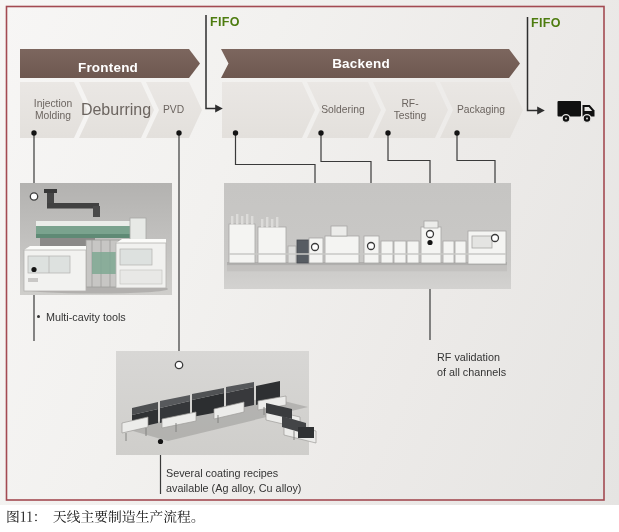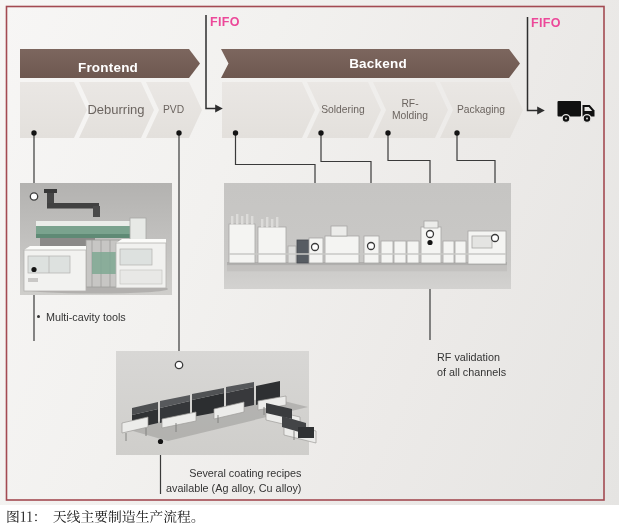--- a/index.html
+++ b/index.html
@@ -4,21 +4,21 @@
 <style>
   html,body{margin:0;padding:0;}
   .stage{position:relative;width:619px;height:532px;overflow:hidden;
     background:#ffffff;font-family:"Liberation Sans",sans-serif;}
   .slide-bg{position:absolute;left:0;top:0;width:619px;height:505px;
     background:linear-gradient(112deg,#f7f6f5 0%,#f2f1ef 35%,#eceae8 68%,#e5e4e2 100%);}
   .gfx{position:absolute;left:0;top:0;}
   .lbl{position:absolute;color:#6c6560;white-space:pre-line;text-align:center;
     display:flex;align-items:center;justify-content:center;line-height:1.13;}
   .banner-lbl{color:#ffffff;font-weight:bold;font-size:13.5px;letter-spacing:.2px;}
-  .fifo{position:absolute;color:#ec4899;font-weight:bold;font-size:12.5px;letter-spacing:.3px;}
+  .fifo{position:absolute;color:#4d7c0f;font-weight:bold;font-size:12.5px;letter-spacing:.3px;}
   .note{position:absolute;color:#343434;font-size:10.8px;line-height:1.38;white-space:pre-line;}
   .bullets{position:absolute;color:#343434;font-size:10.8px;}
   .bullet-row{display:flex;align-items:center;height:15px;}
   .bullet-dot{width:3.4px;height:3.4px;border-radius:50%;background:#343434;
     margin-right:5.5px;flex:0 0 auto;}
   .caption-text{position:absolute;left:6px;top:508px;width:320px;
     font-family:"DejaVu Serif","Liberation Serif",serif;font-size:13.8px;
     color:transparent;user-select:text;white-space:nowrap;text-align:right;}
 </style>
 </head>
@@ -234,41 +234,43 @@
       <circle cx="566" cy="118.5" r="3.9" stroke="#e7e6e4" stroke-width="1.3"></circle>
       <circle cx="587" cy="118.5" r="3.9" stroke="#e7e6e4" stroke-width="1.3"></circle>
       <circle cx="566" cy="118.5" r="0.9" fill="#e7e6e4"></circle>
       <circle cx="587" cy="118.5" r="0.9" fill="#e7e6e4"></circle>
     </g>
 
     <path d="M11.8 517.3 11.7 517.6C12.8 517.9 13.7 518.4 14.1 518.8C15.0 519.0 15.2 517.3 11.8 517.3ZM10.3 519.1 10.3 519.3C12.4 519.8 14.2 520.6 15.0 521.2C16.1 521.5 16.3 519.4 10.3 519.1ZM17.3 511.4V521.5H8.4V511.4ZM8.4 522.5V521.9H17.3V522.8H17.5C17.8 522.8 18.2 522.5 18.3 522.4V511.6C18.5 511.6 18.8 511.5 18.9 511.4L17.7 510.5L17.2 511.0H8.5L7.5 510.6V522.9H7.7C8.1 522.9 8.4 522.6 8.4 522.5ZM12.5 512.1 11.2 511.6C10.9 512.9 10.0 514.5 9.0 515.7L9.2 515.8C9.9 515.3 10.5 514.7 11.0 514.0C11.3 514.7 11.8 515.3 12.4 515.8C11.4 516.6 10.1 517.3 8.8 517.8L8.9 518.0C10.5 517.6 11.8 517.0 13.0 516.2C13.9 516.9 15.0 517.4 16.3 517.8C16.4 517.4 16.7 517.1 17.0 517.0L17.1 516.9C15.8 516.6 14.6 516.3 13.6 515.7C14.4 515.1 15.1 514.3 15.6 513.5C16.0 513.5 16.1 513.5 16.2 513.4L15.3 512.5L14.7 513.0H11.6C11.8 512.8 11.9 512.5 12.0 512.2C12.3 512.3 12.4 512.2 12.5 512.1ZM11.1 513.7 11.4 513.4H14.6C14.2 514.1 13.6 514.8 12.9 515.4C12.2 514.9 11.6 514.4 11.1 513.7Z M20.8 521.8 25.7 521.8V521.4L23.9 521.2L23.9 518.6V513.9L23.9 511.8L23.7 511.6L20.8 512.4V512.8L22.8 512.5V518.6L22.7 521.2L20.8 521.4Z M27.3 521.8 32.2 521.8V521.4L30.4 521.2L30.4 518.6V513.9L30.4 511.8L30.2 511.6L27.3 512.4V512.8L29.3 512.5V518.6L29.2 521.2L27.3 521.4Z M36.0 521.3C36.5 521.3 36.9 520.9 36.9 520.5C36.9 520.0 36.5 519.7 36.0 519.7C35.5 519.7 35.1 520.0 35.1 520.5C35.1 520.9 35.5 521.3 36.0 521.3ZM36.0 515.8C36.5 515.8 36.9 515.4 36.9 515.0C36.9 514.5 36.5 514.1 36.0 514.1C35.5 514.1 35.1 514.5 35.1 515.0C35.1 515.4 35.5 515.8 36.0 515.8Z M64.7 514.6 64.0 515.5H59.9C60.0 514.4 60.0 513.2 60.1 511.9H64.8C65.0 511.9 65.1 511.9 65.2 511.7C64.7 511.3 63.9 510.7 63.9 510.7L63.2 511.5H54.5L54.6 511.9H59.0C59.0 513.2 59.0 514.4 58.9 515.5H53.6L53.8 515.9H58.8C58.5 518.7 57.3 520.9 53.3 522.7L53.4 522.9C58.0 521.2 59.4 518.9 59.8 515.9C60.3 518.3 61.4 521.1 65.2 522.9C65.3 522.4 65.6 522.2 66.1 522.2L66.2 522.0C62.1 520.5 60.6 518.1 60.1 515.9H65.6C65.8 515.9 66.0 515.8 66.0 515.7C65.5 515.2 64.7 514.6 64.7 514.6Z M67.2 520.8 67.8 522.0C67.9 522.0 68.0 521.8 68.1 521.7C70.0 520.9 71.4 520.2 72.5 519.6L72.4 519.4C70.3 520.0 68.2 520.6 67.2 520.8ZM75.8 510.6 75.7 510.7C76.2 511.1 77.0 511.9 77.2 512.5C78.2 513.1 78.8 511.1 75.8 510.6ZM71.0 510.9 69.7 510.3C69.3 511.4 68.2 513.5 67.4 514.4C67.3 514.5 67.0 514.5 67.0 514.5L67.5 515.8C67.6 515.7 67.7 515.6 67.8 515.5C68.5 515.3 69.2 515.1 69.8 515.0C69.0 516.0 68.2 517.1 67.5 517.7C67.4 517.8 67.1 517.9 67.1 517.9L67.6 519.1C67.7 519.1 67.8 519.0 67.9 518.8C69.5 518.4 71.0 517.9 71.9 517.6L71.8 517.4C70.4 517.6 69.0 517.8 68.0 517.9C69.5 516.6 71.1 514.8 71.9 513.5C72.2 513.6 72.4 513.5 72.4 513.4L71.2 512.6C70.9 513.1 70.6 513.8 70.1 514.5L67.8 514.6C68.8 513.6 69.9 512.2 70.5 511.1C70.8 511.2 70.9 511.1 71.0 510.9ZM75.5 510.4 74.1 510.2C74.1 511.5 74.1 512.7 74.2 513.9L72.2 514.1L72.4 514.5L74.2 514.3C74.3 515.1 74.5 515.9 74.6 516.6L71.9 517.0L72.1 517.4L74.7 517.0C74.9 517.9 75.2 518.8 75.6 519.5C74.2 520.8 72.6 521.7 70.9 522.4L71.0 522.7C72.9 522.1 74.5 521.3 76.0 520.2C76.6 521.1 77.3 521.8 78.2 522.3C78.8 522.8 79.7 523.1 80.0 522.7C80.1 522.5 80.1 522.3 79.6 521.8L79.9 519.8L79.7 519.7C79.5 520.3 79.2 521.0 79.1 521.3C79.0 521.6 78.9 521.6 78.6 521.4C77.8 521.0 77.2 520.4 76.7 519.6C77.4 519.0 78.0 518.4 78.6 517.6C78.9 517.7 79.0 517.6 79.2 517.5L77.8 516.8C77.4 517.5 76.9 518.2 76.3 518.8C76.0 518.2 75.8 517.6 75.6 516.9L79.6 516.3C79.8 516.3 79.9 516.2 80.0 516.0C79.4 515.7 78.6 515.2 78.6 515.2L78.1 516.1L75.5 516.5C75.3 515.8 75.2 515.0 75.2 514.2L79.1 513.7C79.2 513.7 79.4 513.6 79.4 513.4C78.9 513.0 78.1 512.6 78.1 512.6L77.5 513.5L75.1 513.8C75.0 512.8 75.0 511.8 75.0 510.8C75.4 510.7 75.5 510.6 75.5 510.4Z M85.3 510.2 85.1 510.4C86.1 510.9 87.3 512.0 87.7 512.8C88.9 513.4 89.3 511.0 85.3 510.2ZM81.0 521.9 81.1 522.3H93.3C93.5 522.3 93.6 522.2 93.7 522.1C93.2 521.6 92.3 521.0 92.3 521.0L91.6 521.9H87.8V517.8H92.0C92.3 517.8 92.4 517.7 92.4 517.6C91.9 517.1 91.1 516.6 91.1 516.6L90.5 517.4H87.8V513.9H92.7C92.8 513.9 93.0 513.8 93.0 513.6C92.5 513.2 91.7 512.6 91.7 512.6L91.0 513.5H81.9L82.0 513.9H86.8V517.4H82.5L82.6 517.8H86.8V521.9Z M106.2 516.9 105.5 517.7H100.4L101.1 516.8C101.5 516.8 101.6 516.7 101.7 516.6L100.3 516.1C100.1 516.5 99.7 517.1 99.3 517.7H94.8L94.9 518.1H99.0C98.4 518.8 97.8 519.6 97.4 520.0C98.6 520.3 99.7 520.6 100.8 520.9C99.4 521.8 97.4 522.3 94.8 522.7L94.8 522.9C98.0 522.7 100.2 522.1 101.7 521.2C103.3 521.6 104.6 522.2 105.5 522.7C106.6 523.2 107.6 521.8 102.5 520.6C103.2 520.0 103.8 519.1 104.2 518.1H107.0C107.2 518.1 107.4 518.0 107.4 517.9C106.9 517.5 106.2 516.9 106.2 516.9ZM98.6 519.9C99.1 519.4 99.6 518.7 100.1 518.1H103.1C102.7 519.0 102.2 519.8 101.4 520.4C100.6 520.2 99.7 520.0 98.6 519.9ZM105.0 513.4V515.5H103.0V513.4ZM106.1 510.3 105.4 511.1H94.9L95.0 511.6H99.2V513.0H97.2L96.2 512.5V516.7H96.4C96.7 516.7 97.1 516.5 97.1 516.4V515.9H105.0V516.6H105.2C105.5 516.6 105.9 516.4 105.9 516.3V513.5C106.2 513.5 106.4 513.4 106.5 513.3L105.4 512.4L104.9 513.0H103.0V511.6H107.0C107.2 511.6 107.3 511.5 107.3 511.3C106.9 510.9 106.1 510.3 106.1 510.3ZM97.1 515.5V513.4H99.2V515.5ZM102.1 513.4V515.5H100.0V513.4ZM102.1 513.0H100.0V511.6H102.1Z M117.2 511.4V520.1H117.4C117.7 520.1 118.1 519.9 118.1 519.8V511.9C118.4 511.9 118.5 511.8 118.6 511.6ZM119.7 510.5V521.5C119.7 521.7 119.6 521.8 119.4 521.8C119.1 521.8 117.8 521.7 117.8 521.7V521.9C118.4 522.0 118.7 522.1 118.9 522.2C119.1 522.4 119.2 522.6 119.2 522.9C120.4 522.8 120.6 522.3 120.6 521.6V511.0C120.9 511.0 121.0 510.8 121.1 510.6ZM109.3 516.9V522.0H109.4C109.8 522.0 110.2 521.8 110.2 521.7V517.3H112.0V522.9H112.2C112.5 522.9 112.9 522.7 112.9 522.5V517.3H114.8V520.6C114.8 520.7 114.8 520.8 114.6 520.8C114.4 520.8 113.7 520.7 113.7 520.7V520.9C114.0 521.0 114.3 521.1 114.4 521.2C114.5 521.4 114.6 521.6 114.6 521.9C115.6 521.8 115.7 521.4 115.7 520.7V517.5C116.0 517.4 116.2 517.3 116.3 517.2L115.1 516.4L114.7 516.9H112.9V515.2H116.3C116.5 515.2 116.7 515.2 116.7 515.0C116.2 514.6 115.5 514.0 115.5 514.0L114.9 514.8H112.9V513.0H115.9C116.0 513.0 116.2 512.9 116.2 512.7C115.8 512.3 115.1 511.8 115.1 511.8L114.4 512.6H112.9V510.8C113.3 510.8 113.4 510.6 113.4 510.4L112.0 510.3V512.6H110.4C110.6 512.2 110.8 511.8 111.0 511.4C111.2 511.4 111.4 511.3 111.4 511.1L110.1 510.7C109.8 512.1 109.3 513.4 108.7 514.3L109.0 514.5C109.4 514.1 109.8 513.5 110.2 513.0H112.0V514.8H108.4L108.6 515.2H112.0V516.9H110.2L109.3 516.5Z M123.1 510.6 123.0 510.7C123.6 511.5 124.4 512.8 124.5 513.8C125.5 514.7 126.4 512.3 123.1 510.6ZM124.4 520.4C123.9 520.7 123.0 521.4 122.4 521.8L123.1 522.8C123.2 522.7 123.3 522.6 123.2 522.5C123.6 522.0 124.3 521.2 124.6 520.8C124.8 520.7 124.9 520.6 125.1 520.8C126.3 522.2 127.5 522.5 130.2 522.5C131.7 522.5 133.0 522.5 134.3 522.5C134.4 522.2 134.6 521.9 135.0 521.8V521.6C133.4 521.7 132.1 521.7 130.5 521.7C127.9 521.7 126.4 521.5 125.3 520.4V516.1C125.6 516.0 125.8 515.9 125.9 515.8L124.8 514.8L124.2 515.5H122.4L122.5 515.9H124.4ZM129.1 510.8 127.7 510.4C127.5 512.0 126.9 513.5 126.3 514.5L126.5 514.6C127.0 514.2 127.5 513.5 127.9 512.8H130.0V514.9H126.0L126.1 515.3H134.8C134.9 515.3 135.1 515.3 135.1 515.1C134.7 514.7 133.9 514.1 133.9 514.1L133.3 514.9H130.9V512.8H134.3C134.5 512.8 134.6 512.7 134.6 512.6C134.2 512.2 133.4 511.6 133.4 511.6L132.8 512.4H130.9V510.8C131.3 510.7 131.4 510.6 131.4 510.4L130.0 510.2V512.4H128.1C128.3 512.0 128.5 511.6 128.6 511.1C128.9 511.1 129.1 511.0 129.1 510.8ZM128.3 520.7V520.0H132.8V520.9H132.9C133.2 520.9 133.7 520.7 133.7 520.6V517.2C133.9 517.1 134.1 517.1 134.2 517.0L133.1 516.1L132.7 516.7H128.3L127.4 516.2V520.9H127.5C127.9 520.9 128.3 520.7 128.3 520.7ZM132.8 517.1V519.6H128.3V517.1Z M139.2 510.7C138.5 513.2 137.3 515.6 136.1 517.0L136.3 517.2C137.2 516.4 138.1 515.3 138.9 514.0H142.0V517.5H137.7L137.8 517.9H142.0V521.9H136.2L136.3 522.3H148.5C148.7 522.3 148.8 522.2 148.9 522.1C148.4 521.6 147.5 521.0 147.5 521.0L146.8 521.9H142.9V517.9H147.2C147.4 517.9 147.5 517.8 147.6 517.7C147.1 517.2 146.3 516.6 146.3 516.6L145.5 517.5H142.9V514.0H147.7C147.9 514.0 148.0 513.9 148.0 513.8C147.5 513.3 146.8 512.7 146.8 512.7L146.0 513.6H142.9V510.8C143.3 510.7 143.4 510.6 143.4 510.4L142.0 510.3V513.6H139.1C139.5 512.9 139.8 512.2 140.1 511.4C140.4 511.5 140.6 511.3 140.6 511.2Z M153.7 512.7 153.5 512.8C153.9 513.4 154.4 514.5 154.5 515.2C155.3 516.0 156.3 514.1 153.7 512.7ZM161.4 511.3 160.7 512.1H150.1L150.3 512.6H162.2C162.4 512.6 162.6 512.5 162.6 512.3C162.1 511.9 161.4 511.3 161.4 511.3ZM155.3 510.1 155.1 510.2C155.6 510.6 156.2 511.3 156.3 511.9C157.2 512.5 157.9 510.6 155.3 510.1ZM159.9 513.1 158.5 512.8C158.2 513.6 157.8 514.8 157.4 515.7H152.7L151.6 515.2V517.3C151.6 519.1 151.4 521.1 149.9 522.8L150.1 522.9C152.3 521.3 152.5 518.9 152.5 517.3V516.1H161.8C162.0 516.1 162.2 516.0 162.2 515.9C161.7 515.4 161.0 514.9 161.0 514.9L160.3 515.7H157.8C158.4 514.9 159.0 514.1 159.4 513.4C159.7 513.4 159.8 513.3 159.9 513.1Z M164.6 519.0C164.4 519.0 164.0 519.0 164.0 519.0V519.3C164.3 519.3 164.5 519.4 164.7 519.5C165.0 519.7 165.0 520.8 164.9 522.2C164.9 522.6 165.0 522.9 165.3 522.9C165.8 522.9 166.0 522.5 166.1 521.9C166.1 520.8 165.7 520.2 165.7 519.6C165.7 519.2 165.8 518.8 165.9 518.4C166.1 517.8 167.2 514.8 167.8 513.2L167.6 513.1C165.2 518.3 165.2 518.3 165.0 518.7C164.8 519.0 164.8 519.0 164.6 519.0ZM163.9 513.5 163.8 513.6C164.4 514.0 165.1 514.7 165.3 515.3C166.3 515.8 166.8 513.8 163.9 513.5ZM165.0 510.4 164.8 510.5C165.4 511.0 166.2 511.7 166.4 512.4C167.4 513.0 168.0 510.9 165.0 510.4ZM170.6 510.1 170.4 510.2C170.9 510.6 171.4 511.4 171.5 512.0C172.3 512.7 173.1 510.8 170.6 510.1ZM174.8 516.6 173.5 516.5V521.8C173.5 522.4 173.6 522.6 174.4 522.6H175.0C176.2 522.6 176.6 522.5 176.6 522.1C176.6 522.0 176.5 521.9 176.2 521.8L176.2 519.9H176.0C175.9 520.6 175.8 521.5 175.7 521.7C175.6 521.8 175.6 521.8 175.5 521.8C175.4 521.9 175.3 521.9 175.0 521.9H174.6C174.4 521.9 174.3 521.8 174.3 521.6V516.9C174.6 516.9 174.7 516.8 174.8 516.6ZM170.0 516.6 168.6 516.5V518.2C168.6 519.7 168.3 521.6 166.4 522.8L166.5 522.9C169.1 521.8 169.5 519.8 169.5 518.2V517.0C169.8 516.9 169.9 516.8 170.0 516.6ZM172.4 516.6 171.0 516.5V522.6H171.2C171.5 522.6 171.9 522.4 171.9 522.3V517.0C172.2 516.9 172.3 516.8 172.4 516.6ZM175.3 511.4 174.6 512.2H167.4L167.5 512.7H170.8C170.2 513.4 169.0 514.6 168.1 515.1C168.0 515.1 167.8 515.2 167.8 515.2L168.2 516.3C168.3 516.2 168.4 516.2 168.4 516.1C170.8 515.7 172.9 515.3 174.3 515.1C174.6 515.5 174.8 515.9 174.9 516.3C175.9 517.0 176.5 514.7 173.1 513.5L173.0 513.7C173.3 514.0 173.7 514.4 174.1 514.8C172.0 515.0 170.1 515.1 168.8 515.2C169.9 514.7 171.0 513.9 171.7 513.3C172.0 513.4 172.2 513.3 172.2 513.1L171.3 512.7H176.1C176.3 512.7 176.4 512.6 176.4 512.4C176.0 512.0 175.3 511.4 175.3 511.4Z M181.8 522.0 181.9 522.4H190.1C190.3 522.4 190.4 522.3 190.5 522.2C190.0 521.7 189.3 521.2 189.3 521.2L188.7 522.0H186.6V519.6H189.5C189.7 519.6 189.8 519.5 189.9 519.4C189.4 518.9 188.7 518.4 188.7 518.4L188.1 519.2H186.6V517.0H189.7C189.9 517.0 190.0 517.0 190.1 516.8C189.6 516.4 188.9 515.8 188.9 515.8L188.3 516.6H182.6L182.7 517.0H185.7V519.2H182.7L182.8 519.6H185.7V522.0ZM183.2 511.2V515.6H183.4C183.7 515.6 184.1 515.4 184.1 515.3V514.9H188.3V515.5H188.4C188.7 515.5 189.1 515.2 189.2 515.1V511.7C189.4 511.7 189.6 511.6 189.7 511.4L188.6 510.6L188.2 511.2H184.2L183.2 510.7ZM184.1 514.5V511.6H188.3V514.5ZM181.6 510.2C180.7 510.8 179.0 511.6 177.6 512.0L177.6 512.3C178.4 512.2 179.1 512.0 179.8 511.9V514.3H177.6L177.7 514.7H179.7C179.2 516.5 178.5 518.4 177.4 519.9L177.6 520.1C178.5 519.2 179.3 518.1 179.8 517.0V522.9H180.0C180.4 522.9 180.7 522.6 180.7 522.6V515.8C181.2 516.3 181.7 517.0 181.8 517.6C182.6 518.3 183.3 516.5 180.7 515.5V514.7H182.5C182.7 514.7 182.9 514.6 182.9 514.4C182.5 514.0 181.8 513.5 181.8 513.5L181.2 514.3H180.7V511.6C181.2 511.5 181.7 511.4 182.1 511.2C182.4 511.3 182.6 511.3 182.8 511.2Z M193.3 522.9C194.4 522.9 195.3 522.0 195.3 521.0C195.3 519.9 194.4 519.1 193.3 519.1C192.3 519.1 191.4 519.9 191.4 521.0C191.4 522.0 192.3 522.9 193.3 522.9ZM193.3 522.5C192.5 522.5 191.8 521.8 191.8 521.0C191.8 520.2 192.5 519.5 193.3 519.5C194.1 519.5 194.8 520.2 194.8 521.0C194.8 521.8 194.1 522.5 193.3 522.5Z" fill="#1b1b1b"></path>
   </svg>
 
   <div class="lbl banner-lbl" style="left:20px;top:49px;width:176px;height:38px;">Frontend</div>
-  <div class="lbl banner-lbl" style="left:245px;top:49px;width:266px;height:29px;">Backend</div>
+  <div class="lbl banner-lbl" style="left:228px;top:49px;width:266px;height:29px;">Backend</div>
 
   <div class="fifo" style="left:210px;top:15px;">FIFO</div>
   <div class="fifo" style="left:531px;top:16px;">FIFO</div>
 
-  <div class="lbl" style="left:85px;top:84px;width:62px;height:52px;font-size:13px;">Deburring</div>
+  <div class="lbl" style="left:22px;top:84px;width:62px;height:52px;font-size:10.3px;">Injection
+Molding</div>
+  <div class="lbl" style="left:85px;top:84px;width:62px;height:52px;font-size:16px;">Deburring</div>
   <div class="lbl" style="left:150px;top:84px;width:47px;height:52px;font-size:10.3px;">PVD</div>
 
   <div class="lbl" style="left:311px;top:84px;width:64px;height:52px;font-size:10.3px;text-align:center;">Soldering</div>
   <div class="lbl" style="left:379px;top:84px;width:62px;height:52px;font-size:10.3px;">RF-
-Molding</div>
+Testing</div>
   <div class="lbl" style="left:446px;top:84px;width:70px;height:52px;font-size:10.3px;">Packaging</div>
 
   <div class="bullets" style="left:37px;top:309px;">
     <div class="bullet-row">
       <span class="bullet-dot"></span>
       <span>Multi-cavity tools</span>
     </div>
   </div>
 
   <div class="note" style="left:437px;top:310px;margin-top:40px;">RF validation
 of all channels</div>
 
-  <div class="note" style="left:166px;top:466px;text-align:right;">Several coating recipes
+  <div class="note" style="left:166px;top:466px;">Several coating recipes
 available (Ag alloy, Cu alloy)</div>
 
   <div class="caption-text">图11：天线主要制造生产流程。</div>
 
 </div>
 
 </body></html>

